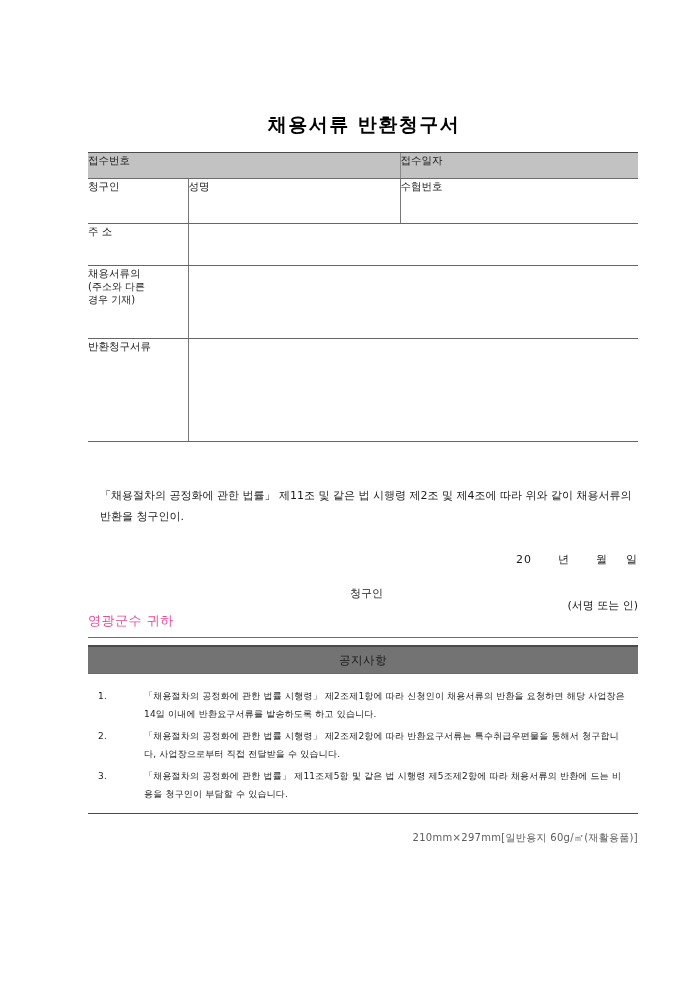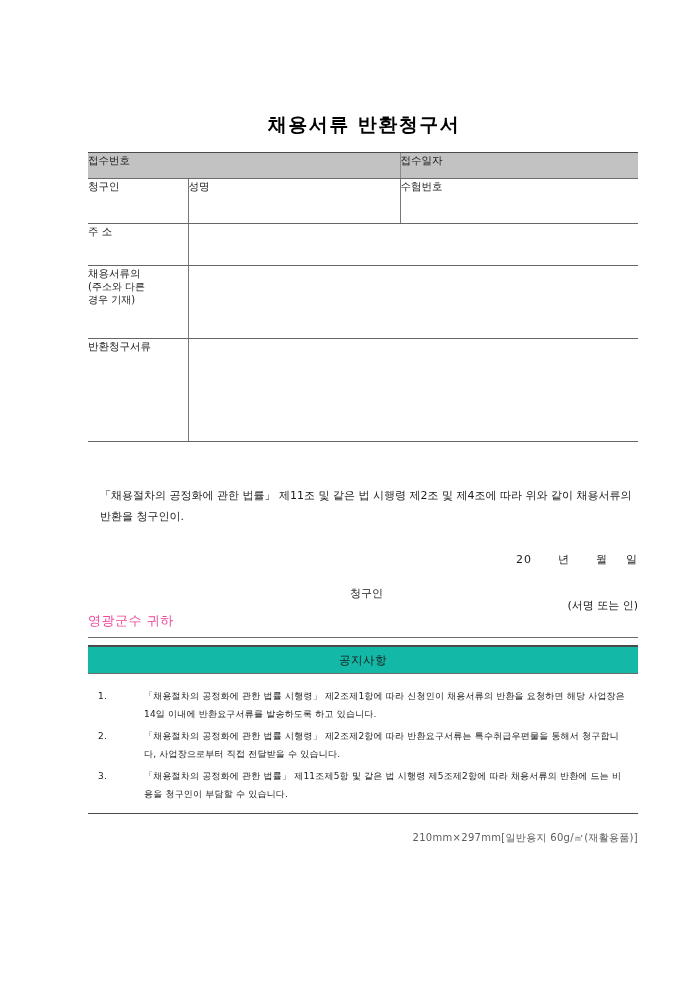--- a/index.html
+++ b/index.html
@@ -153,21 +153,21 @@
     position: absolute;
     left: 88px;
     top: 645px;
     width: 550px;
   }
   .notice-top-rule {
     height: 0;
     border-top: 2px solid #4a4a4a;
   }
   .notice-head {
-    background: #14b8a6;
+    background: #737373;
     height: 26px;
     line-height: 26px;
     text-align: center;
     font-size: 11.5px;
     color: #1a1a1a;
     border-bottom: 1.5px solid #6b6b6b;
     letter-spacing: 0.5px;
   }
   .notice-body {
     padding: 14px 8px 10px 8px;

